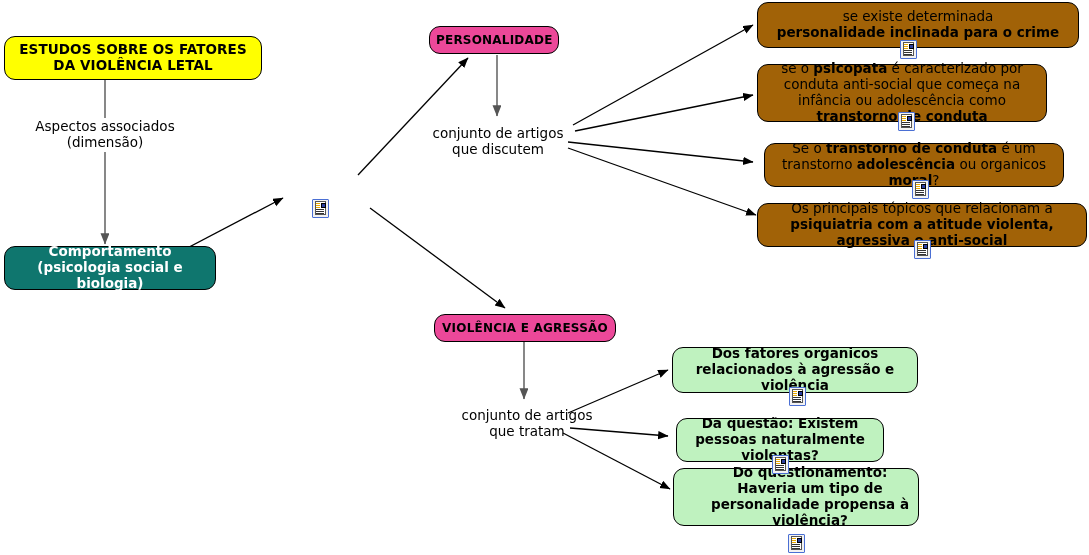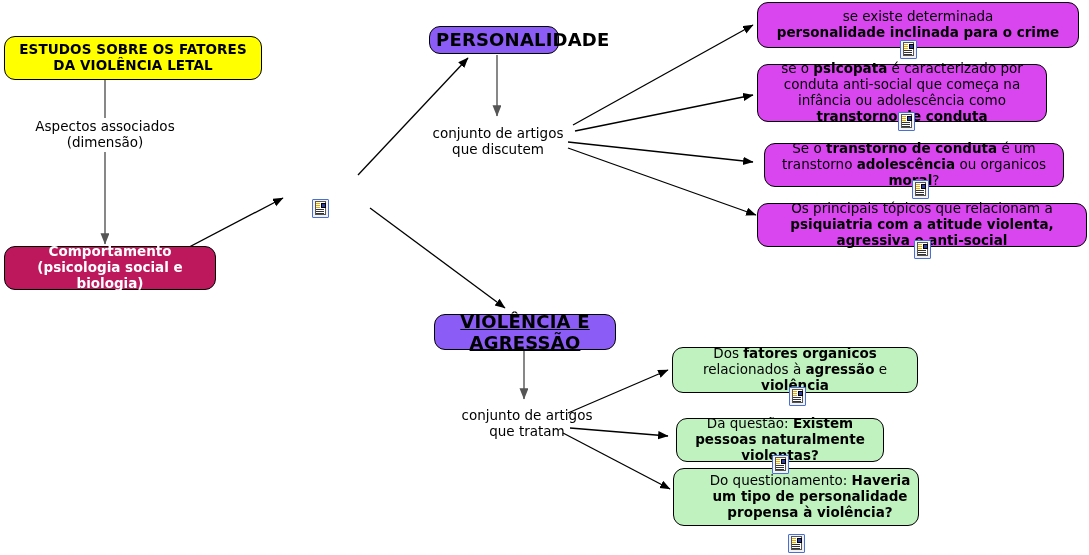--- a/index.html
+++ b/index.html
@@ -44,41 +44,42 @@
     box-sizing: border-box;
   }
   .n-yellow-title {
     background: #ffff00;
     color: #000000;
     font-weight: bold;
     font-size: 13.5px;
     letter-spacing: .1px;
   }
   .n-green-dark {
-    background: #be185d;
+    background: #0f766e;
     color: #ffffff;
     font-weight: bold;
     font-size: 13.5px;
   }
   .n-orange {
-    background: #8b5cf6;
-    color: #000000;
-    font-weight: bold;
-    font-size: 18px;
+    background: #ec4899;
+    color: #000000;
+    font-weight: bold;
+    font-size: 12px;
     letter-spacing: .2px;
   }
   .n-yellow-soft {
-    background: #d946ef;
+    background: #a16207;
     color: #000000;
     font-size: 13.5px;
   }
   .n-green-soft {
     background: #bff2bf;
     color: #000000;
     font-size: 13.5px;
+    font-weight: bold;
   }
   .label {
     position: absolute;
     color: #000000;
     font-size: 13.5px;
     line-height: 1.2;
     text-align: center;
     white-space: pre-line;
     z-index: 2;
   }
@@ -239,21 +240,21 @@
     <span class="txt"><span>Os principais tópicos que relacionam a </span><b>psiquiatria com a atitude violenta, agressiva e anti-social</b></span>
   </div>
   <div class="resicon" style="left:914px; top:240px;">
     <div class="frame"></div>
       <div class="page"></div>
     <div class="bars"></div>
       <div class="thumb"></div>
       <div class="lines"></div>
   </div>
 
-  <div class="node n-orange" style="left:434px; top:314px; width:182px; height:36px;text-decoration:underline;">
+  <div class="node n-orange" style="left:434px; top:314px; width:182px; height:28px;">
     <span class="txt">VIOLÊNCIA E AGRESSÃO</span>
   </div>
 
   <div class="label" style="left:442px; top:407px; width:170px;">conjunto de artigos
 que tratam</div>
 
   <div class="node n-green-soft" style="left:672px; top:347px; width:246px; height:46px;">
     <span class="txt"><span>Dos </span><b>fatores organicos</b><span> relacionados à </span><b>agressão</b><span> e </span><b>violência</b></span>
   </div>
   <div class="resicon" style="left:789px; top:387px;">

